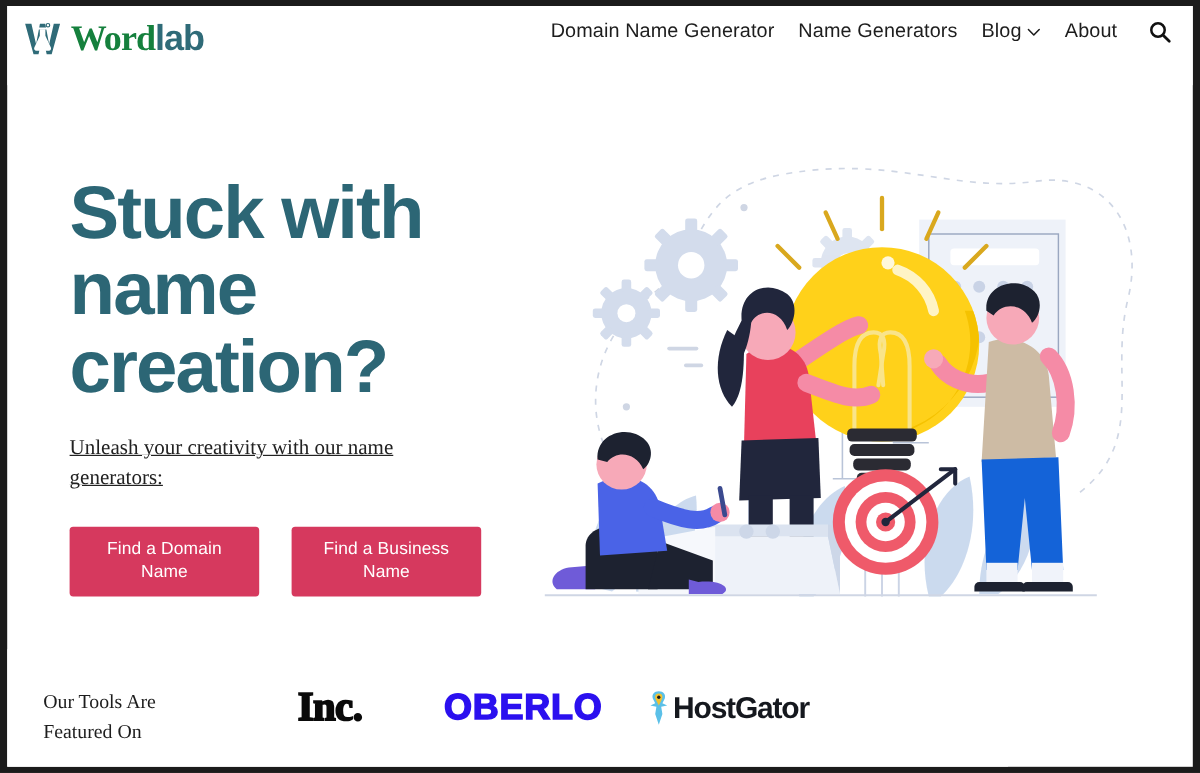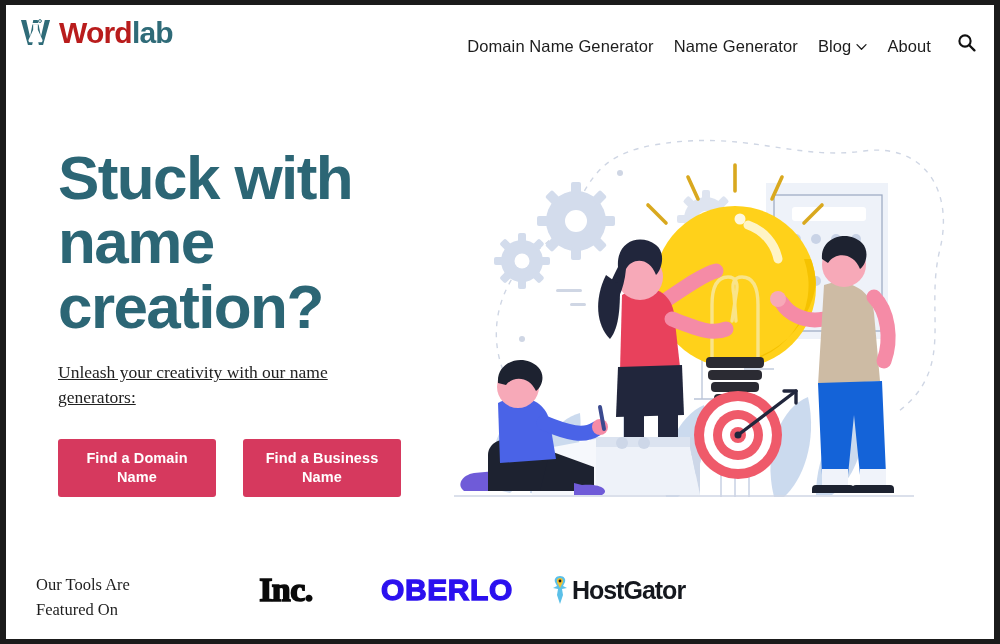--- a/index.html
+++ b/index.html
@@ -48,29 +48,29 @@
   }
 
   .brand-mark { width: 33px; height: 33px; display: block; }
 
   .brand-text {
     font-size: 30px;
     font-weight: 700;
     letter-spacing: -0.8px;
     line-height: 1;
   }
-  .brand-text .w1 { color: #b91c1c; }
+  .brand-text .w1 { color: #15803d; font-family: Liberation Serif, serif; }
   .brand-text .w2 { color: #2f6b78; }
 
   .nav {
     position: absolute;
     right: 14px;
-    top: 28px;
-    display: flex;
-    align-items: flex-end;
+    top: 12px;
+    display: flex;
+    align-items: flex-start;
     gap: 0;
   }
 
   .nav-item {
     font-size: 16.5px;
     color: #1d1d1d;
     letter-spacing: 0.1px;
     padding: 0 10px;
     white-space: nowrap;
     cursor: pointer;
@@ -131,21 +131,21 @@
   }
 
   .cta {
     width: 158px;
     height: 58px;
     background: #d6395e;
     border: none;
     border-radius: 3px;
     color: #ffffff;
     font-size: 14.5px;
-    font-weight: 700;
+    font-weight: 400;
     line-height: 1.35;
     letter-spacing: 0.1px;
     cursor: pointer;
     display: flex;
     align-items: center;
     justify-content: center;
     text-align: center;
     padding: 16px 10px;
     font-family: "Liberation Sans", sans-serif;
   }
@@ -177,21 +177,21 @@
     top: 32px;
     font-family: "Liberation Serif", serif;
     font-size: 16.5px;
     line-height: 1.5;
     color: #1d1d1d;
     width: 135px;
   }
 
   .logo-row {
     position: absolute;
-    left: 205px;
+    left: 194px;
     top: 0;
     width: 783px;
     height: 98px;
     display: flex;
     align-items: center;
     text-align: center;
   }
 
   .logo-cell {
     display: flex;
@@ -273,21 +273,21 @@
       </span>
     </div>
 
     <nav class="nav">
 
       <div class="nav-item">
         <span>Domain Name Generator</span>
       </div>
 
       <div class="nav-item">
-        <span>Name Generator</span>
+        <span>Name Generators</span>
       </div>
 
       <div class="nav-item">
         <span>Blog</span>
         <span>
           <svg class="chev" width="11" height="8" viewBox="0 0 11 8">
             <path d="M1 1.6 L5.5 6.2 L10 1.6" stroke="#1d1d1d" stroke-width="1.3" fill="none" stroke-linecap="round" stroke-linejoin="round"></path>
           </svg>
         </span>
       </div>

